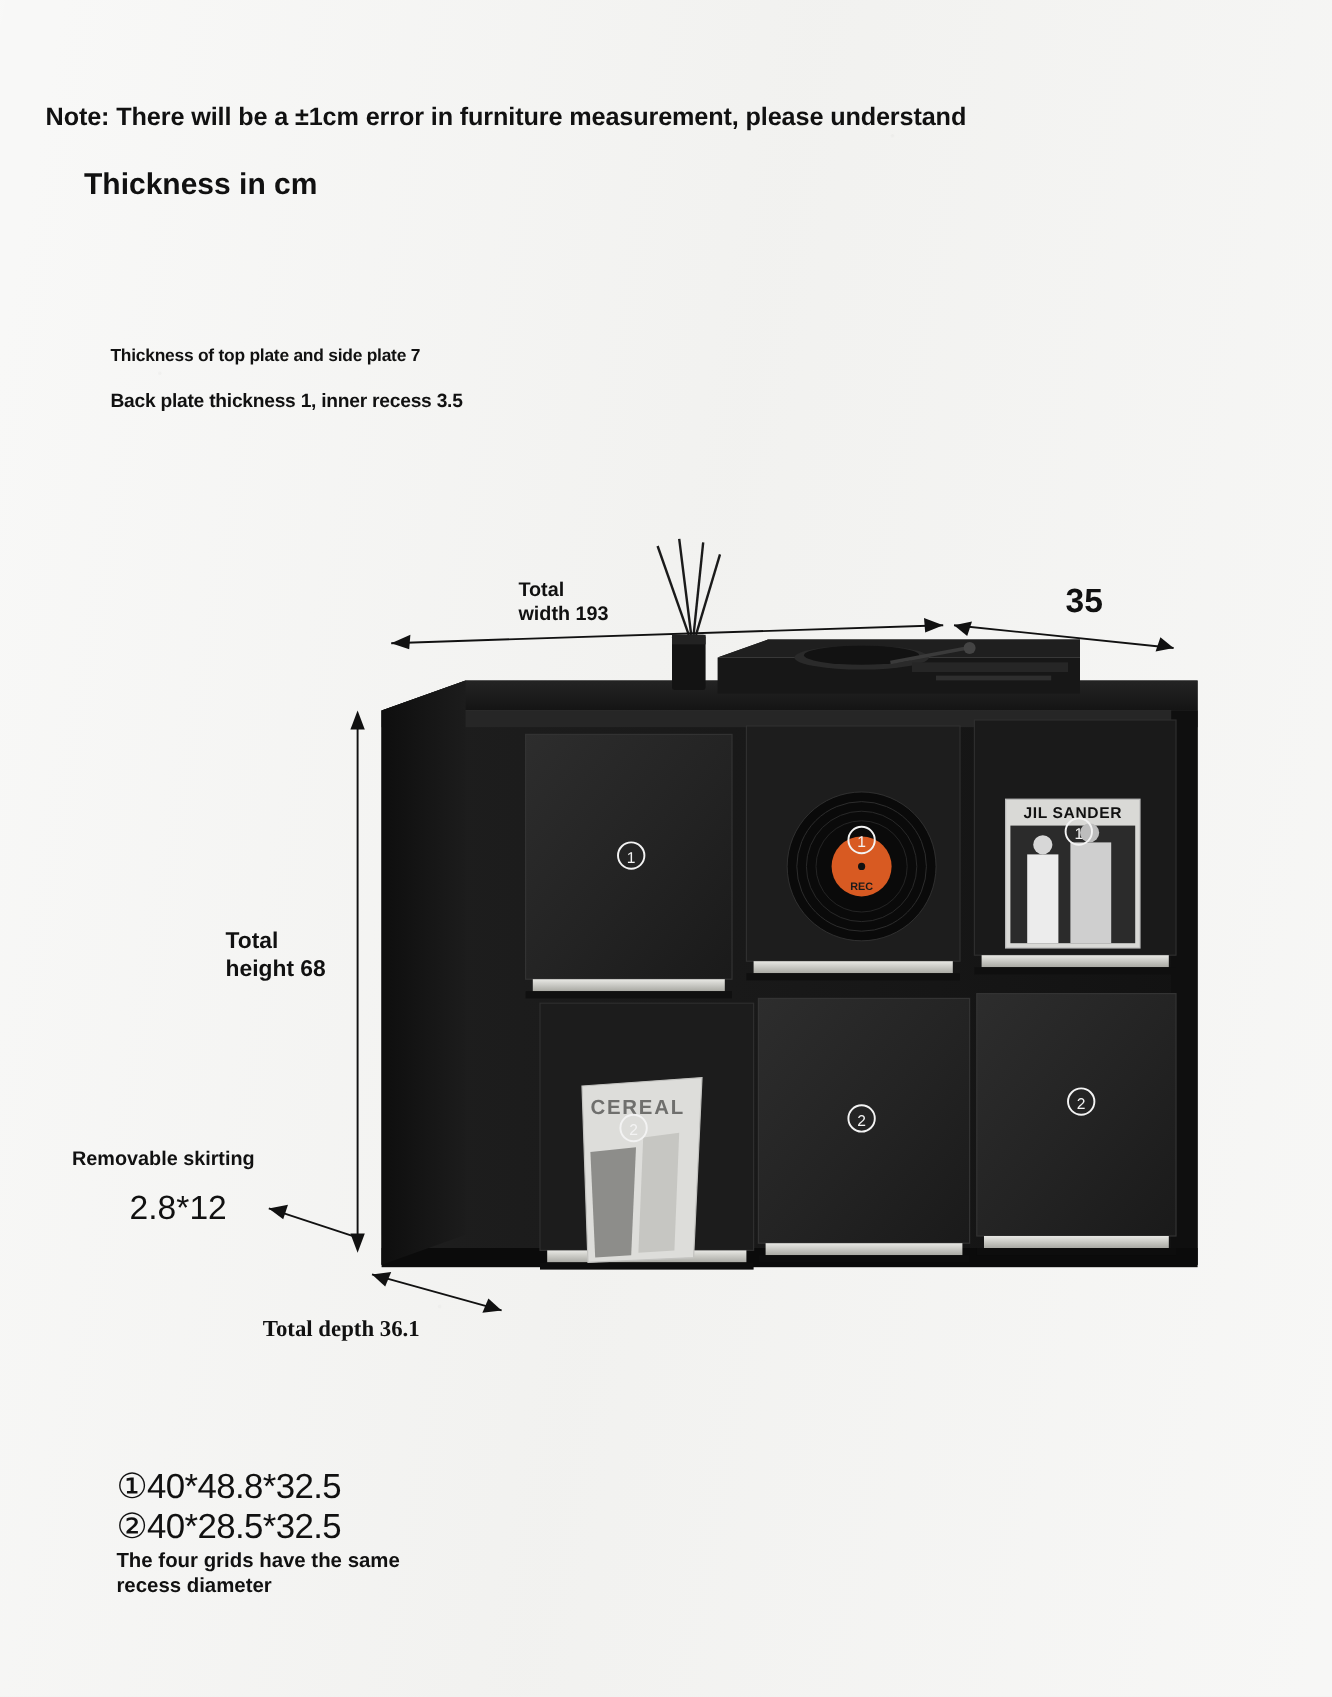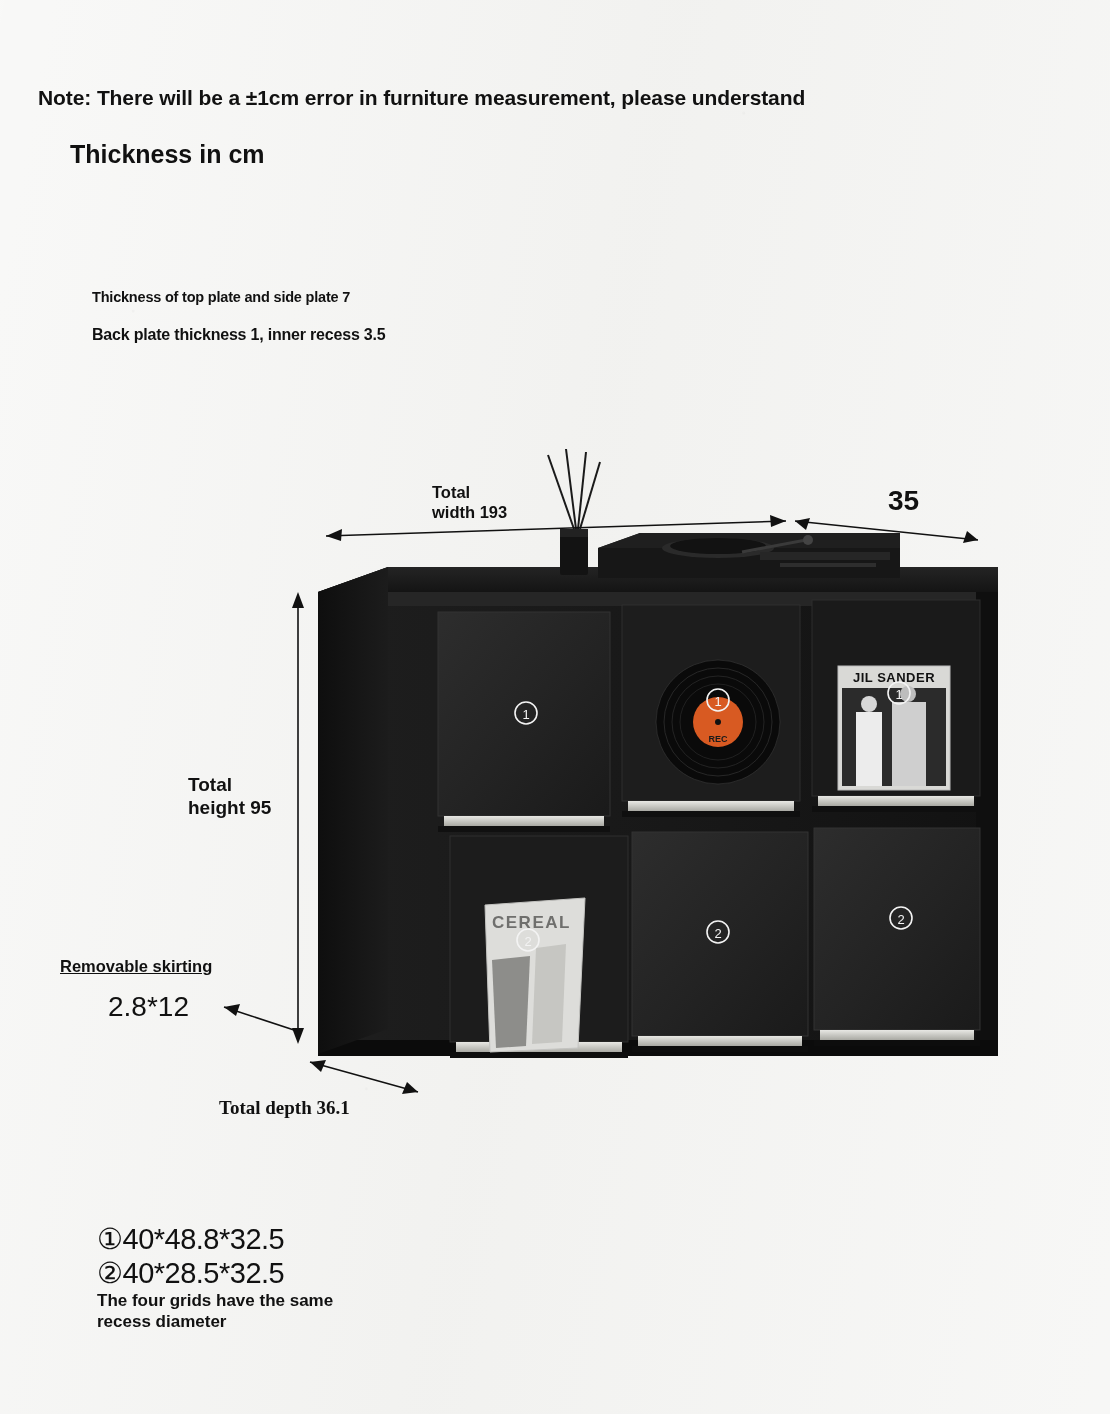--- a/index.html
+++ b/index.html
@@ -61,21 +61,21 @@
   }
   .label {
     position: absolute;
     font-weight: bold;
     font-size: 16.5px;
     line-height: 1.2;
   }
   .lbl-total-width { left: 432px; top: 483px; }
   .lbl-35 { left: 872px; top: 484px; font-size: 28px; font-weight: bold; margin-left: 16px; }
   .lbl-total-height { left: 188px; top: 774px; font-size: 19px; text-align: left; }
-  .lbl-removable { left: 60px; top: 957px; font-size: 16.5px; text-decoration: underline; }
+  .lbl-removable { left: 60px; top: 957px; font-size: 16.5px; }
   .lbl-skirt-size { left: 108px; top: 990px; font-size: 28px; font-weight: normal; }
   .lbl-depth { left: 219px; top: 1097px; font-size: 19px; font-family: Liberation Serif, serif; }
   .lbl-grid1 { left: 97px; top: 1222px; font-size: 29px; font-weight: normal; letter-spacing: -0.5px; }
   .lbl-grid2 { left: 97px; top: 1256px; font-size: 29px; font-weight: normal; letter-spacing: -0.5px; text-align: center; }
   .lbl-grid-note { left: 97px; top: 1290px; font-size: 17px; font-weight: bold; line-height: 1.25; }
 
   svg.overlay {
     position: absolute;
     left: 0; top: 0;
     width: 1110px;
@@ -289,21 +289,21 @@
 
 <div class="label lbl-total-width">
   <div>Total</div>
   <div>width 193</div>
 </div>
 
 <div class="label lbl-35">35</div>
 
 <div class="label lbl-total-height">
   <div>Total</div>
-  <div>height 95</div>
+  <div>height 68</div>
 </div>
 
 <div class="label lbl-removable">Removable skirting</div>
 <div class="label lbl-skirt-size">2.8*12</div>
 <div class="label lbl-depth">Total depth 36.1</div>
 
 <div class="label lbl-grid1">①40*48.8*32.5</div>
 <div class="label lbl-grid2">②40*28.5*32.5</div>
 <div class="label lbl-grid-note">
   <div>The four grids have the same</div>

